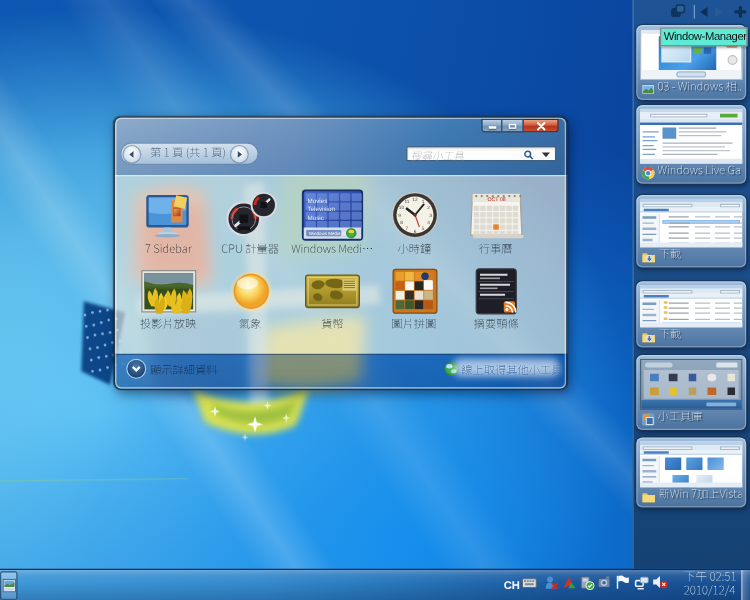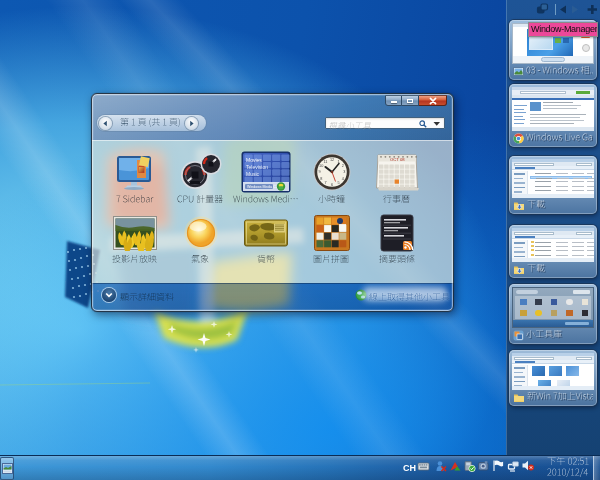--- a/index.html
+++ b/index.html
@@ -389,21 +389,21 @@
 <div class="a" style="left:4px;bottom:2px;width:80px;height:13px;display:flex;align-items:center;overflow:hidden">
 <svg width="12" height="11" style="flex:none">
         <path d="M1 2.5 h3.5 l1 1.5 H11 v6 H1 Z" fill="#e8c35a"></path>
         <path d="M1 4 H11 v5.5 H1 Z" fill="#f4d87a"></path>
       </svg>
       <span style="margin-left:2px;flex:none;filter:drop-shadow(1px 1px 0 rgba(0,10,30,.75))"><svg width="75" height="11" viewBox="0 0 75 11">
           <path d="M5.36 2.83L8.55 2.83L8.55 3.09L5.36 3.09L5.36 2.83ZM0.62 0.72L4.52 0.72L4.52 0.98L0.62 0.98L0.62 0.72ZM0.51 4.28L4.61 4.28L4.61 4.54L0.51 4.54L0.51 4.28ZM0.49 2.83L4.66 2.83L4.66 3.09L0.49 3.09L0.49 2.83ZM7.14 2.92L7.4 2.92L7.4 7.79L7.14 7.79L7.14 2.92ZM1.31 1.18L1.56 1.13Q1.72 1.49 1.84 1.9Q1.96 2.32 2.0 2.62L1.74 2.69Q1.7 2.39 1.59 1.96Q1.48 1.54 1.31 1.18ZM3.63 1.12L3.9 1.2Q3.75 1.64 3.57 2.15Q3.39 2.66 3.23 3.01L3.0 2.93Q3.1 2.69 3.22 2.37Q3.34 2.04 3.45 1.71Q3.56 1.38 3.63 1.12ZM8.14 -0.04L8.4 0.17Q8.01 0.31 7.5 0.43Q6.98 0.55 6.43 0.64Q5.88 0.74 5.35 0.81Q5.34 0.77 5.3 0.71Q5.27 0.65 5.24 0.6Q5.76 0.52 6.3 0.42Q6.85 0.32 7.34 0.2Q7.82 0.08 8.14 -0.04ZM2.11 -0.21L2.36 -0.29Q2.54 -0.04 2.72 0.28Q2.91 0.59 2.99 0.81L2.74 0.92Q2.65 0.69 2.47 0.37Q2.29 0.05 2.11 -0.21ZM5.24 0.6L5.5 0.6L5.5 3.61Q5.5 4.09 5.47 4.63Q5.44 5.17 5.33 5.72Q5.23 6.27 5.03 6.8Q4.83 7.33 4.5 7.78Q4.48 7.74 4.44 7.71Q4.4 7.68 4.36 7.64Q4.33 7.61 4.29 7.6Q4.72 7.02 4.93 6.33Q5.13 5.63 5.18 4.93Q5.24 4.22 5.24 3.61L5.24 0.6ZM3.35 5.29L3.57 5.2Q3.81 5.56 4.03 6.0Q4.26 6.44 4.36 6.76L4.12 6.87Q4.01 6.55 3.79 6.1Q3.57 5.65 3.35 5.29ZM1.48 5.2L1.75 5.26Q1.59 5.76 1.34 6.23Q1.09 6.7 0.8 7.05Q0.76 7.01 0.69 6.96Q0.62 6.9 0.57 6.88Q0.86 6.55 1.1 6.11Q1.33 5.67 1.48 5.2ZM2.45 2.93L2.71 2.93L2.71 7.82L2.45 7.82L2.45 2.93ZM10.81 7.2L9.3 0.67L9.65 0.67L10.51 4.61Q10.64 5.14 10.75 5.67Q10.87 6.21 10.99 6.75L11.02 6.75Q11.15 6.21 11.28 5.67Q11.41 5.14 11.55 4.61L12.6 0.67L12.98 0.67L14.04 4.61Q14.17 5.14 14.31 5.67Q14.44 6.21 14.57 6.75L14.62 6.75Q14.73 6.21 14.84 5.67Q14.95 5.14 15.06 4.61L15.93 0.67L16.26 0.67L14.77 7.2L14.42 7.2L13.17 2.54Q13.08 2.14 12.99 1.8Q12.91 1.46 12.81 1.07L12.77 1.07Q12.68 1.46 12.58 1.8Q12.48 2.14 12.39 2.54L11.16 7.2L10.81 7.2ZM17.52 7.2L17.52 2.46L17.85 2.46L17.85 7.2L17.52 7.2ZM17.69 1.26Q17.55 1.26 17.46 1.16Q17.37 1.06 17.37 0.89Q17.37 0.74 17.46 0.64Q17.55 0.55 17.69 0.55Q17.83 0.55 17.92 0.64Q18.02 0.74 18.02 0.89Q18.02 1.06 17.92 1.16Q17.83 1.26 17.69 1.26ZM19.73 7.2L19.73 2.46L20.0 2.46L20.05 3.21L20.07 3.21Q20.44 2.84 20.83 2.59Q21.21 2.34 21.71 2.34Q22.44 2.34 22.79 2.79Q23.14 3.23 23.14 4.15L23.14 7.2L22.81 7.2L22.81 4.19Q22.81 3.41 22.55 3.02Q22.28 2.64 21.67 2.64Q21.23 2.64 20.87 2.87Q20.5 3.11 20.05 3.57L20.05 7.2L19.73 7.2ZM27.87 7.2Q27.92 6.19 28.04 5.35Q28.16 4.5 28.39 3.76Q28.62 3.02 28.97 2.34Q29.32 1.65 29.82 0.96L26.41 0.96L26.41 0.67L30.25 0.67L30.25 0.86Q29.67 1.64 29.29 2.37Q28.92 3.1 28.7 3.85Q28.48 4.6 28.38 5.42Q28.28 6.24 28.24 7.2L27.87 7.2ZM36.05 6.79L38.64 6.79L38.64 7.05L36.05 7.05L36.05 6.79ZM31.19 1.52L34.8 1.52L34.8 1.78L31.19 1.78L31.19 1.52ZM35.93 0.94L38.8 0.94L38.8 7.68L38.53 7.68L38.53 1.2L36.2 1.2L36.2 7.74L35.93 7.74L35.93 0.94ZM34.71 1.52L34.97 1.52Q34.97 1.52 34.97 1.56Q34.97 1.6 34.97 1.65Q34.97 1.69 34.97 1.72Q34.95 3.28 34.92 4.33Q34.89 5.37 34.85 6.02Q34.81 6.67 34.74 7.01Q34.68 7.34 34.57 7.48Q34.48 7.6 34.37 7.65Q34.25 7.7 34.07 7.71Q33.9 7.72 33.61 7.71Q33.32 7.7 33.02 7.68Q33.01 7.61 33.0 7.54Q32.99 7.46 32.94 7.41Q33.31 7.43 33.61 7.44Q33.92 7.44 34.04 7.44Q34.14 7.45 34.21 7.43Q34.28 7.41 34.34 7.33Q34.42 7.22 34.47 6.88Q34.53 6.54 34.58 5.89Q34.62 5.23 34.65 4.18Q34.69 3.12 34.71 1.6L34.71 1.52ZM32.67 -0.16L32.93 -0.16Q32.92 1.0 32.88 2.16Q32.84 3.32 32.69 4.39Q32.54 5.45 32.19 6.34Q31.85 7.23 31.25 7.85Q31.22 7.82 31.18 7.8Q31.13 7.78 31.09 7.75Q31.04 7.73 31.01 7.71Q31.48 7.24 31.79 6.58Q32.1 5.92 32.28 5.13Q32.46 4.34 32.54 3.46Q32.63 2.57 32.65 1.66Q32.67 0.74 32.67 -0.16ZM43.89 2.85L47.55 2.85L47.55 3.11L43.89 3.11L43.89 2.85ZM40.2 7.16L48.15 7.16L48.15 7.42L40.2 7.42L40.2 7.16ZM43.73 -0.12L43.99 -0.12L43.99 7.27L43.73 7.27L43.73 -0.12ZM50.9 7.2L48.74 0.67L49.09 0.67L50.35 4.57Q50.54 5.18 50.69 5.67Q50.85 6.17 51.06 6.78L51.09 6.78Q51.3 6.17 51.46 5.67Q51.62 5.18 51.81 4.57L53.06 0.67L53.41 0.67L51.25 7.2L50.9 7.2ZM54.4 7.2L54.4 2.46L54.73 2.46L54.73 7.2L54.4 7.2ZM54.58 1.26Q54.43 1.26 54.34 1.16Q54.25 1.06 54.25 0.89Q54.25 0.74 54.34 0.64Q54.43 0.55 54.58 0.55Q54.71 0.55 54.81 0.64Q54.9 0.74 54.9 0.89Q54.9 1.06 54.81 1.16Q54.71 1.26 54.58 1.26ZM57.73 7.32Q57.19 7.32 56.75 7.12Q56.31 6.93 56.0 6.67L56.2 6.41Q56.5 6.66 56.86 6.84Q57.22 7.02 57.74 7.02Q58.34 7.02 58.64 6.72Q58.94 6.43 58.94 6.02Q58.94 5.71 58.76 5.5Q58.58 5.29 58.31 5.16Q58.03 5.02 57.75 4.92Q57.39 4.79 57.05 4.64Q56.71 4.48 56.48 4.23Q56.26 3.98 56.26 3.57Q56.26 3.24 56.43 2.96Q56.6 2.68 56.93 2.51Q57.27 2.34 57.75 2.34Q58.11 2.34 58.46 2.48Q58.81 2.61 59.07 2.83L58.88 3.07Q58.64 2.89 58.37 2.76Q58.1 2.64 57.73 2.64Q57.15 2.64 56.87 2.92Q56.59 3.2 56.59 3.56Q56.59 3.83 56.75 4.02Q56.91 4.2 57.16 4.33Q57.42 4.45 57.7 4.55Q57.99 4.66 58.27 4.77Q58.54 4.89 58.77 5.04Q58.99 5.19 59.13 5.42Q59.27 5.65 59.27 6.0Q59.27 6.35 59.09 6.66Q58.91 6.96 58.57 7.14Q58.23 7.32 57.73 7.32ZM61.8 7.32Q61.36 7.32 61.12 7.15Q60.88 6.98 60.78 6.66Q60.69 6.35 60.69 5.94L60.69 2.75L59.93 2.75L59.93 2.5L60.69 2.46L60.72 1.07L61.0 1.07L61.0 2.46L62.41 2.46L62.41 2.75L61.0 2.75L61.0 5.98Q61.0 6.44 61.15 6.73Q61.31 7.02 61.83 7.02Q61.97 7.02 62.14 6.98Q62.31 6.93 62.43 6.87L62.54 7.14Q62.33 7.21 62.13 7.26Q61.93 7.32 61.8 7.32ZM64.6 7.32Q64.23 7.32 63.92 7.18Q63.61 7.05 63.42 6.76Q63.23 6.48 63.23 6.03Q63.23 5.24 63.98 4.83Q64.73 4.42 66.33 4.24Q66.35 3.85 66.26 3.49Q66.18 3.12 65.92 2.88Q65.67 2.64 65.18 2.64Q64.67 2.64 64.27 2.84Q63.86 3.03 63.63 3.21L63.47 2.95Q63.62 2.84 63.88 2.7Q64.13 2.56 64.47 2.45Q64.81 2.34 65.2 2.34Q65.75 2.34 66.07 2.59Q66.39 2.84 66.52 3.24Q66.65 3.65 66.65 4.13L66.65 7.2L66.38 7.2L66.34 6.57L66.31 6.57Q65.95 6.87 65.51 7.09Q65.08 7.32 64.6 7.32ZM64.63 7.02Q65.05 7.02 65.46 6.82Q65.86 6.62 66.33 6.22L66.33 4.52Q65.3 4.63 64.7 4.83Q64.09 5.03 63.83 5.32Q63.57 5.62 63.57 6.02Q63.57 6.57 63.88 6.8Q64.2 7.02 64.63 7.02ZM68.5 7.32Q68.36 7.32 68.25 7.21Q68.14 7.11 68.14 6.93Q68.14 6.73 68.25 6.63Q68.36 6.52 68.5 6.52Q68.64 6.52 68.75 6.63Q68.87 6.73 68.87 6.93Q68.87 7.11 68.75 7.21Q68.64 7.32 68.5 7.32ZM70.58 7.32Q70.44 7.32 70.33 7.21Q70.22 7.11 70.22 6.93Q70.22 6.73 70.33 6.63Q70.44 6.52 70.58 6.52Q70.72 6.52 70.83 6.63Q70.95 6.73 70.95 6.93Q70.95 7.11 70.83 7.21Q70.72 7.32 70.58 7.32ZM72.66 7.32Q72.52 7.32 72.41 7.21Q72.3 7.11 72.3 6.93Q72.3 6.73 72.41 6.63Q72.52 6.52 72.66 6.52Q72.8 6.52 72.91 6.63Q73.03 6.73 73.03 6.93Q73.03 7.11 72.91 7.21Q72.8 7.32 72.66 7.32Z" fill="#ffffff"></path>
         </svg></span>
     </div>
 </div>
-<div class="a" style="left:528px;top:22px;width:70px;height:15px;background:#ec4899;border:1px solid #8a8a8a;box-shadow:1px 1px 2px rgba(0,0,0,.3);font-size:9px;color:#111;line-height:13.5px;padding-left:2px;letter-spacing:-.3px;white-space:nowrap;overflow:hidden">Window-Manager</div>
+<div class="a" style="left:528px;top:22px;width:70px;height:15px;background:#5eead4;border:1px solid #8a8a8a;box-shadow:1px 1px 2px rgba(0,0,0,.3);font-size:9px;color:#111;line-height:13.5px;padding-left:2px;letter-spacing:-.3px;white-space:nowrap;overflow:hidden">Window-Manager</div>
 <div class="a" id="win" style="left:91px;top:93px;width:363px;height:219px">
 <div class="a" style="left:0;top:0;width:363px;height:47px;border-radius:6px 6px 0 0;
 background:linear-gradient(90deg,#6f94bc 0%,#628aba 40%,#3f7ab4 72%,#3a70aa 100%)">
 <div style="position:absolute;inset:0;border-radius:6px 6px 0 0;background:linear-gradient(168deg,rgba(255,255,255,.22) 0%,rgba(255,255,255,.08) 30%,rgba(255,255,255,0) 55%,rgba(10,30,60,.15) 100%)"></div>
     </div>
 <div class="a" style="left:0;top:47px;width:363px;height:143px;background:rgba(226,227,217,.66);box-shadow:inset 0 1px 0 rgba(255,255,255,.55)"></div>
 <div class="a" style="left:0;top:190px;width:363px;height:29px;border-radius:0 0 6px 6px;background:linear-gradient(180deg,rgba(16,60,145,.48),rgba(9,44,115,.46));box-shadow:inset 0 1px 0 rgba(10,40,80,.5), inset 0 -2px 0 rgba(160,200,240,.45)"></div>
 <div class="a" style="left:294px;top:2px;width:62px;height:11px;display:flex">
 <div style="width:17px;height:11px;background:linear-gradient(180deg,#bcd0e4 0%,#8aa6c4 48%,#6e90b4 52%,#88a4c2 100%);border:1px solid #2e4a66;border-radius:0 0 0 3px;position:relative">
         <div style="position:absolute;left:4.5px;bottom:2.5px;width:6px;height:1.8px;background:#fff;box-shadow:0 1px 1px rgba(0,0,0,.4)"></div>

